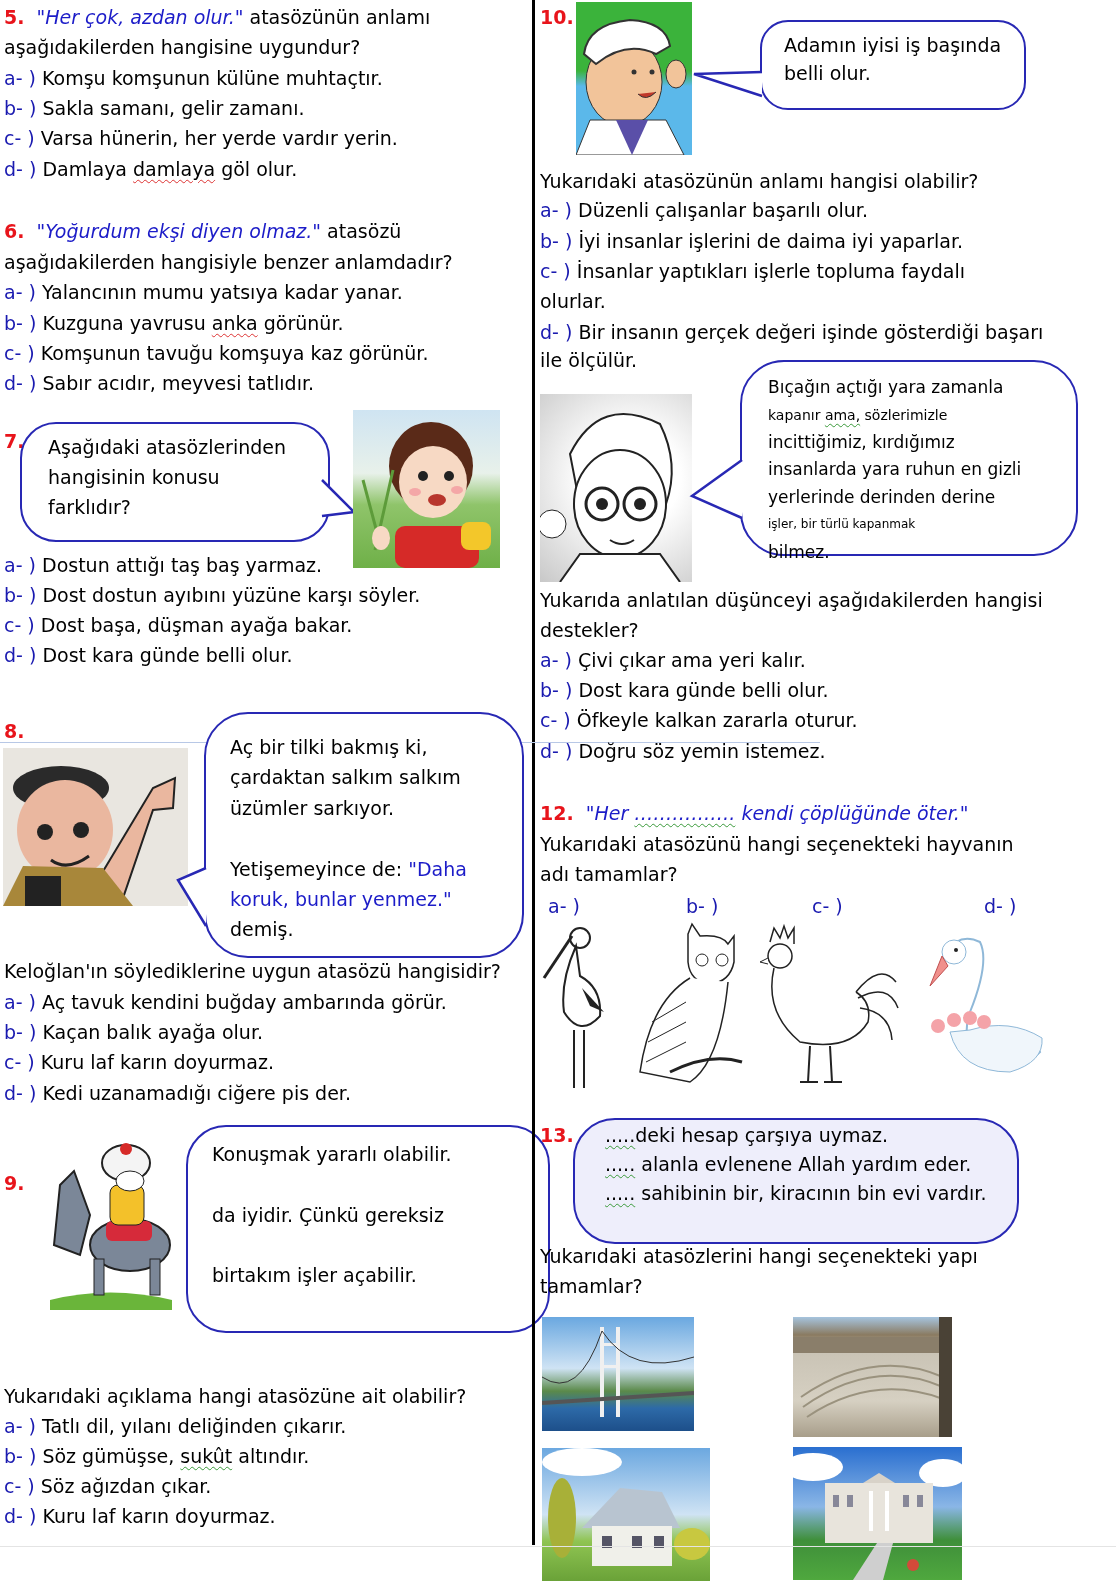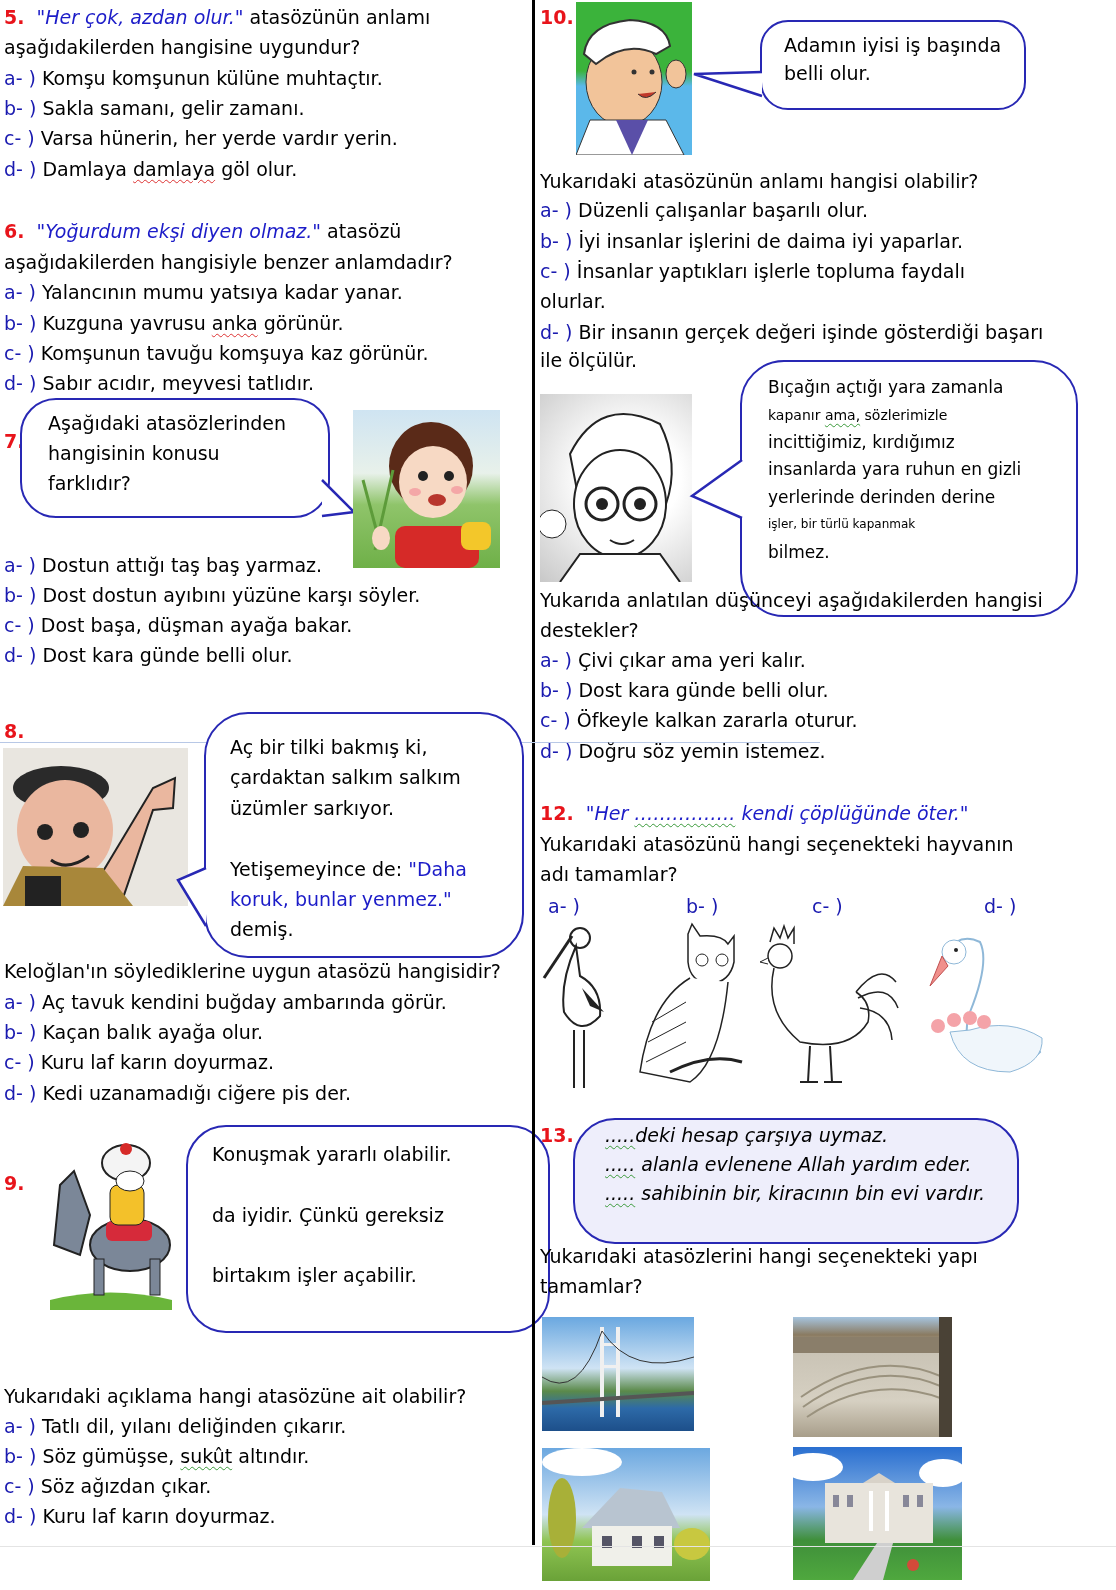--- a/index.html
+++ b/index.html
@@ -12,21 +12,21 @@
   .line { position: absolute; white-space: nowrap; line-height: 30px; }
   .qnum { color: #e8141b; font-weight: bold; }
   .quote { color: #1c1cc8; font-style: italic; }
   .opt { color: #1a1ab0; }
   .blue { color: #1c1cc8; }
   .wavy { text-decoration: underline wavy #3a9a3a; text-decoration-thickness: 1px; text-underline-offset: 3px; }
   .wavy-red { text-decoration: underline wavy #d33; text-decoration-thickness: 1px; text-underline-offset: 3px; }
   .divider { position: absolute; left: 532px; top: 0; width: 3px; height: 1545px; background: #000; }
   .guide { position: absolute; height: 1px; background: #b8c8e6; }
   .bubble { position: absolute; border: 2.5px solid #2828b4; background: #fff; border-radius: 32px; box-sizing: border-box; }
-  .bubble-lav { background: #eeeefb; font-style: italic; }
+  .bubble-lav { background: #eeeefb; }
   .bubble-text { position: absolute; line-height: 30px; white-space: nowrap; text-align: right; }
   .pic { position: absolute; overflow: hidden; }
   .tail { position: absolute; overflow: visible; }
 </style>
 </head>
 <body>
 
 <div class="line" style="left:4px;top:2px">
   <span class="qnum">5.</span>&nbsp;&nbsp;<span class="quote">"Her çok, azdan olur."</span><span> atasözünün anlamı</span>
 </div>
@@ -39,21 +39,21 @@
 <div class="line" style="left:4px;top:216px">
   <span class="qnum">6.</span>&nbsp;&nbsp;<span class="quote">"Yoğurdum ekşi diyen olmaz."</span><span> atasözü</span>
 </div>
 <div class="line" style="left:4px;top:247px">aşağıdakilerden hangisiyle benzer anlamdadır?</div>
 <div class="line" style="left:4px;top:277px"><span class="opt">a- )</span> <span>Yalancının mumu yatsıya kadar yanar.</span></div>
 <div class="line" style="left:4px;top:308px"><span class="opt">b- )</span> <span>Kuzguna yavrusu </span><span class="wavy-red">anka</span><span> görünür.</span></div>
 <div class="line" style="left:4px;top:338px"><span class="opt">c- )</span> <span>Komşunun tavuğu komşuya kaz görünür.</span></div>
 <div class="line" style="left:4px;top:368px"><span class="opt">d- )</span> <span>Sabır acıdır, meyvesi tatlıdır.</span></div>
 
 <div class="line qnum" style="left:4px;top:426px">7.</div>
-<div class="bubble" style="left:20px;top:398px;width:310px;height:120px;border-radius:36px">
+<div class="bubble" style="left:20px;top:422px;width:310px;height:120px;border-radius:36px">
   <div class="bubble-text" style="left:26px;top:8px">Aşağıdaki atasözlerinden</div>
   <div class="bubble-text" style="left:26px;top:38px">hangisinin konusu</div>
   <div class="bubble-text" style="left:26px;top:68px">farklıdır?</div>
 </div>
 <svg class="tail" style="left:322px;top:478px" width="34" height="40">
   <path d="M0,2 L32,34 L0,38" fill="#fff" stroke="#2828b4" stroke-width="2.5"></path>
 </svg>
 <div class="pic" style="left:353px;top:410px;width:147px;height:158px;background:linear-gradient(#cfe4f2 0%,#e8f1ea 40%,#8fc46a 60%,#6fb048 100%)">
   <svg width="147" height="158" viewBox="0 0 147 158">
     <ellipse cx="78" cy="56" rx="42" ry="44" fill="#5a2a18"></ellipse>
@@ -167,21 +167,21 @@
     <ellipse cx="80" cy="110" rx="46" ry="54" fill="#fff" stroke="#222" stroke-width="2"></ellipse>
     <circle cx="62" cy="110" r="16" fill="none" stroke="#222" stroke-width="3"></circle>
     <circle cx="100" cy="110" r="16" fill="none" stroke="#222" stroke-width="3"></circle>
     <circle cx="62" cy="110" r="6" fill="#222"></circle>
       <circle cx="100" cy="110" r="6" fill="#222"></circle>
     <path d="M70,146 Q82,154 94,146" stroke="#222" stroke-width="2" fill="none"></path>
     <path d="M20,188 L40,160 L120,160 L140,188" fill="#fff" stroke="#222" stroke-width="2"></path>
     <circle cx="12" cy="130" r="14" fill="#fff" stroke="#222"></circle>
   </svg>
 </div>
-<div class="bubble" style="left:740px;top:360px;width:338px;height:257px;border-radius:44px">
+<div class="bubble" style="left:740px;top:360px;width:338px;height:196px;border-radius:44px">
   <div class="bubble-text" style="left:26px;top:12px;font-size:17px;line-height:27px">Bıçağın açtığı yara zamanla</div>
   <div class="bubble-text" style="left:26px;top:40px;font-size:14px;line-height:27px">kapanır <span class="wavy">ama,</span> sözlerimizle</div>
   <div class="bubble-text" style="left:26px;top:67px;font-size:17px;line-height:27px">incittiğimiz, kırdığımız</div>
   <div class="bubble-text" style="left:26px;top:94px;font-size:17px;line-height:27px">insanlarda yara ruhun en gizli</div>
   <div class="bubble-text" style="left:26px;top:122px;font-size:17px;line-height:27px">yerlerinde derinden derine</div>
   <div class="bubble-text" style="left:26px;top:149px;font-size:12px;line-height:27px">işler, bir türlü kapanmak</div>
   <div class="bubble-text" style="left:26px;top:177px;font-size:17px;line-height:27px">bilmez.</div>
 </div>
 <svg class="tail" style="left:690px;top:456px" width="54" height="64">
   <path d="M52,4 L2,40 L52,62" fill="#fff" stroke="#2828b4" stroke-width="2.5"></path>

